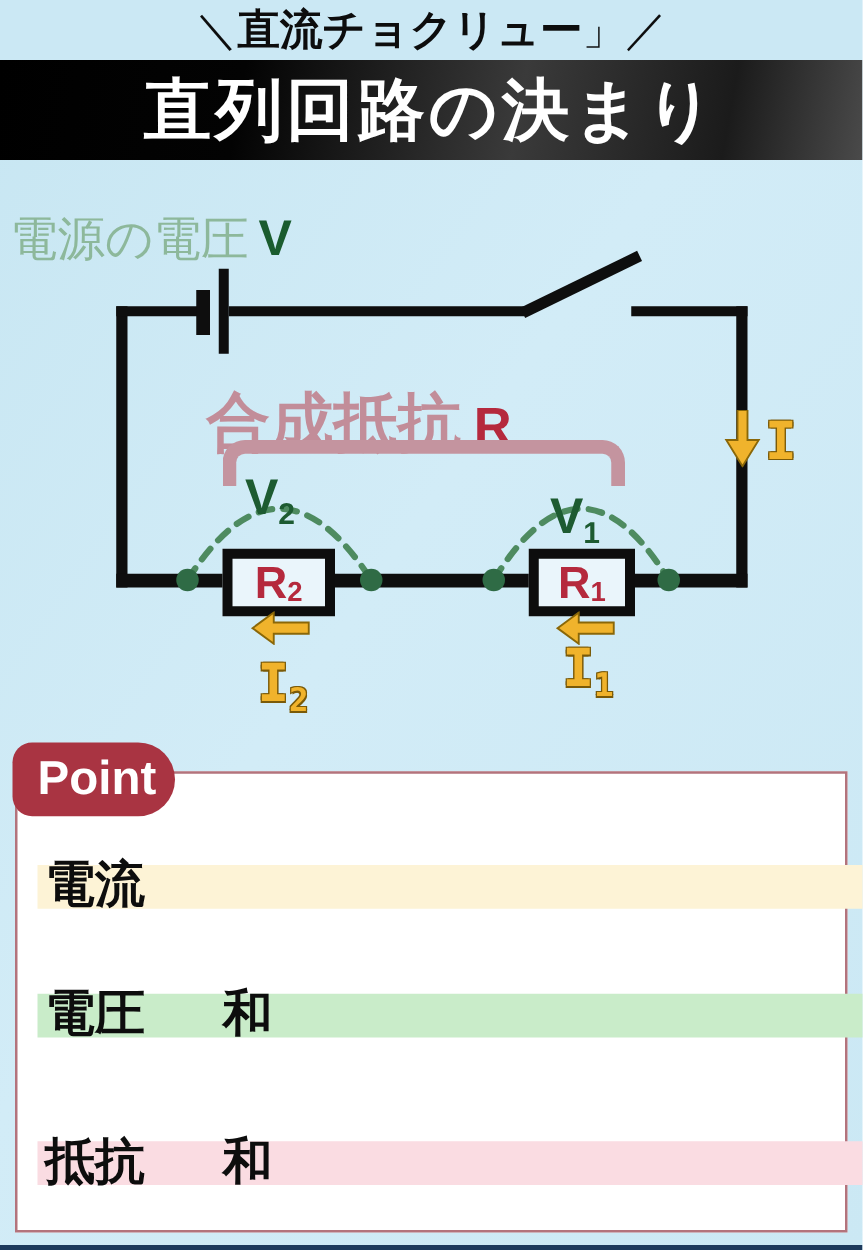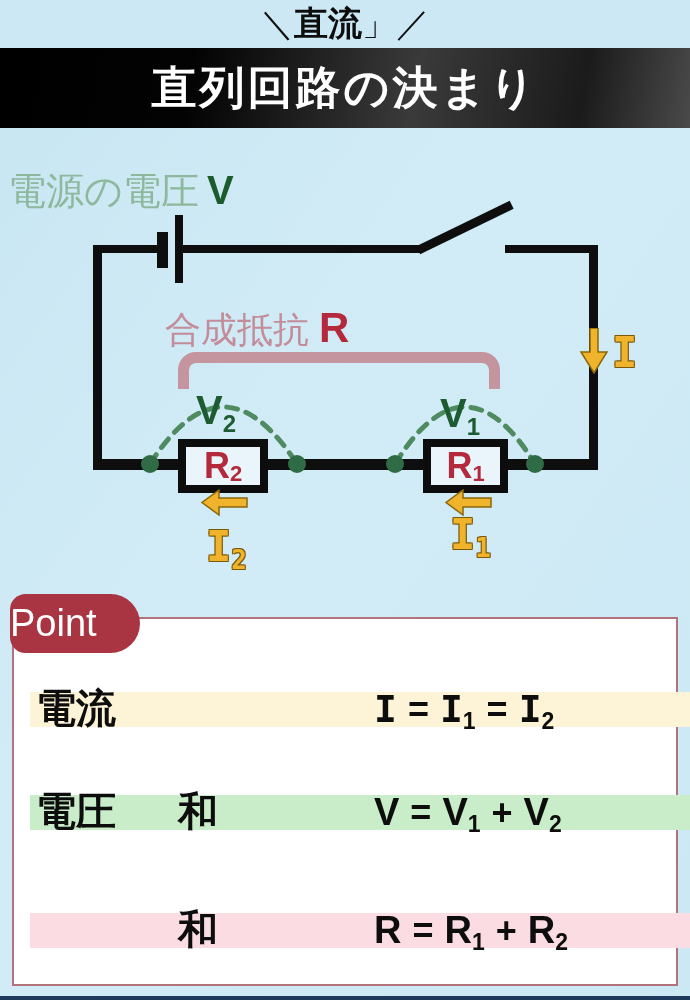--- a/index.html
+++ b/index.html
@@ -14,29 +14,29 @@
     background:#cbe8f4;display:flex;align-items:center;justify-content:center;
     font-size:34px;color:#0d0d0d;white-space:nowrap;letter-spacing:0px;
   }
   .top-banner .bld{font-weight:bold;}
   .title-banner{
     position:absolute;left:0;top:48px;width:690px;height:80px;
     background:linear-gradient(100deg,#000 0%,#030303 28%,#3a3a3a 60%,#1b1b1b 84%,#4a4a4a 100%);
     display:flex;align-items:center;justify-content:center;
   }
   .title-banner span{
-    color:#fff;font-size:45px;font-weight:bold;letter-spacing:3px;
+    color:#fff;font-size:54px;font-weight:bold;letter-spacing:3px;
   }
   
   .wire{position:absolute;background:#0e0e0e;}
   .src-label{position:absolute;left:8px;top:166px;white-space:nowrap;}
   .src-label .jp{font-size:38px;font-weight:normal;color:#8db89b;}
   .src-label .sym{font-size:40px;font-weight:bold;color:#1a5c2e;margin-left:8px;}
   .comb-label{position:absolute;left:165px;top:304px;white-space:nowrap;}
-  .comb-label .jp{font-size:36px;font-weight:normal;color:#c28d99;}
+  .comb-label .jp{font-size:51px;font-weight:bold;color:#c28d99;}
   .comb-label .sym{font-size:42px;font-weight:bold;color:#b5293d;margin-left:10px;}
   .bracket{
     position:absolute;left:178px;top:352px;width:300px;height:26px;
     border-top:11px solid #c4949f;border-left:11px solid #c4949f;border-right:11px solid #c4949f;
     border-radius:18px 18px 0 0;
   }
   .dot{position:absolute;width:18px;height:18px;border-radius:50%;background:#2f6b45;}
   .resistor{
     position:absolute;top:439px;height:38px;background:#eaf5fb;border:8px solid #0d0d0d;
     display:flex;align-items:center;justify-content:center;
@@ -54,21 +54,21 @@
   
   .point-box{
     position:absolute;left:12px;top:617px;width:662px;height:365px;
     background:#ffffff;border:2px solid #b3737c;z-index:1;
   }
   .point-badge{
     position:absolute;left:10px;top:594px;width:130px;height:59px;z-index:2;
     background:#a93442;border-radius:16px 30px 30px 16px;
     display:flex;align-items:center;
   }
-  .point-badge span{color:#fff;font-size:38px;font-weight:normal;}
+  .point-badge span{color:#fff;font-size:38px;font-weight:bold;padding-left:20px;}
   .p-row{position:absolute;left:30px;width:684px;height:50px;z-index:3;}
   .p-row .hl{position:absolute;left:0;right:0;top:10px;height:35px;}
   .p-row .name,.p-row .rule{
     position:absolute;bottom:4px;font-size:40px;font-weight:bold;color:#0d0d0d;line-height:1;white-space:nowrap;}
   .p-row .name{left:6px;}
   .p-row .rule{left:148px;}
   .p-row .formula{position:absolute;bottom:4px;left:344px;line-height:1;white-space:nowrap;}
   .formula .base{font-size:38px;font-weight:bold;color:#0d0d0d;}
   .formula .base.mono{font-family:"DejaVu Sans Mono",monospace;}
   .formula .fsub{font-size:23px;font-weight:bold;color:#0d0d0d;position:relative;top:7px;}
@@ -77,20 +77,21 @@
 </style>
 </head>
 <body>
 
 <div id="page">
 
   <div class="top-banner" id="catchphrase">
       <span>＼</span>
       <span class="bld">直</span>
       <span class="bld">流</span>
+      <span class="bld">チョクリュー</span>
       <span>」</span>
       <span>／</span>
     </div>
 
   <div class="title-banner">
     <span>直列回路の決まり</span>
   </div>
 
   <div>
 
@@ -116,21 +117,21 @@
     <svg style="position:absolute;left:130px;top:340px;" width="430" height="135" viewBox="0 0 430 135">
       <path d="M 20 124 Q 93 10 167 124" fill="none" stroke="#4e8b60" stroke-width="5" stroke-dasharray="11 9" stroke-linecap="round"></path>
       <path d="M 265 124 Q 335 10 405 124" fill="none" stroke="#4e8b60" stroke-width="5" stroke-dasharray="11 9" stroke-linecap="round"></path>
     </svg>
 
     <div class="dot" style="left:141px;top:455px;"></div>
     <div class="dot" style="left:288px;top:455px;"></div>
     <div class="dot" style="left:386px;top:455px;"></div>
     <div class="dot" style="left:526px;top:455px;"></div>
 
-    <div class="vlabel" style="left:196px;top:388px;">
+    <div class="vlabel" style="left:196px;top:376px;">
       <span class="sym">V</span><span class="sub">2</span>
     </div>
     <div class="vlabel" style="left:440px;top:391px;">
       <span class="sym">V</span><span class="sub">1</span>
     </div>
 
     <div class="resistor" style="left:178px;width:74px;">
       <span class="sym">R</span>
         <span class="sub">2</span>
     </div>
@@ -161,29 +162,27 @@
   </div>
 
   <div class="point-box"></div>
   <div class="point-badge">
     <span>Point</span>
   </div>
   <div id="point-rows">
       <div class="p-row" style="top: 682px;">
         <div class="hl" style="background: rgb(253, 243, 214);"></div>
         <span class="name">電流</span>
-        <span class="formula"><span class="base mono">I</span><span class="op">=</span><span class="base mono">I</span><span class="fsub">1</span><span class="op">=</span><span class="base mono">I</span><span class="fsub">2</span></span>
       </div>
       <div class="p-row" style="top: 785px;">
         <div class="hl" style="background: rgb(201, 236, 201);"></div>
         <span class="name">電圧</span>
         <span class="rule">和</span>
-        <span class="formula"><span class="base">V</span><span class="op">=</span><span class="base">V</span><span class="fsub">1</span><span class="op">+</span><span class="base">V</span><span class="fsub">2</span></span>
       </div>
       <div class="p-row" style="top: 903px;">
         <div class="hl" style="background: rgb(250, 220, 226);"></div>
+        <span class="name">抵抗</span>
         <span class="rule">和</span>
-        <span class="formula"><span class="base">R</span><span class="op">=</span><span class="base">R</span><span class="fsub">1</span><span class="op">+</span><span class="base">R</span><span class="fsub">2</span></span>
       </div>
     </div>
 
   <div class="bottom-strip"></div>
 </div>
 
 </body></html>

